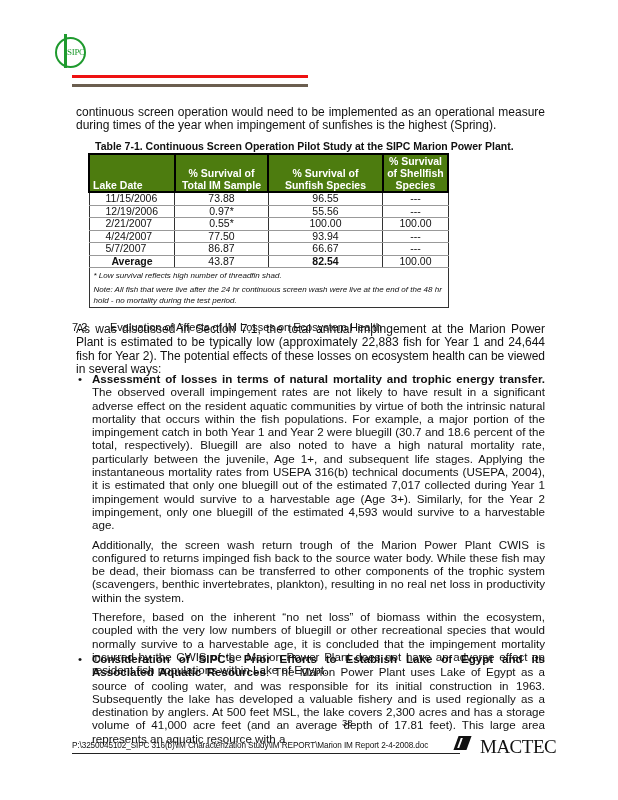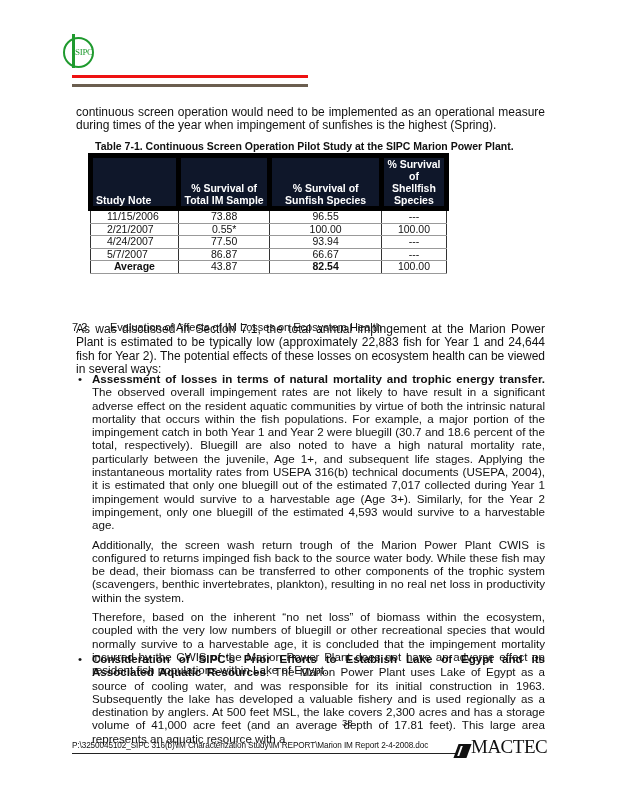--- a/index.html
+++ b/index.html
@@ -1,28 +1,28 @@
 <!DOCTYPE html>
 <html><head>
 <meta charset="utf-8">
 <style>
   html, body { margin: 0; padding: 0; background: #ffffff; }
   body { width: 618px; height: 800px; position: relative; overflow: hidden; font-family: "Liberation Sans", sans-serif; color: #111; }
-  .logo { position: absolute; left: 63px; top: 37px; width: 31px; height: 31px; border: 2px solid #1f9a2e; border-radius: 50%; box-sizing: border-box; }
+  .logo { position: absolute; left: 55px; top: 37px; width: 31px; height: 31px; border: 2px solid #1f9a2e; border-radius: 50%; box-sizing: border-box; }
   .logo-bar { position: absolute; left: 7px; top: -5px; width: 3px; height: 34px; background: #1f9a2e; }
   .logo-text { position: absolute; left: 10px; top: 8px; font-family: "Liberation Serif", serif; font-size: 9px; color: #1f9a2e; letter-spacing: -0.3px; }
   .rule-red { position: absolute; left: 72px; top: 75px; width: 236px; height: 3px; background: #ee1111; }
   .rule-brown { position: absolute; left: 72px; top: 84px; width: 236px; height: 3px; background: #6b5e4f; }
 
   .para { position: absolute; left: 76px; width: 469px; font-size: 12px; line-height: 13.3px; text-align: justify; }
   .intro { top: 106px; }
 
   .tbl-caption { position: absolute; left: 95px; top: 140px; font-size: 10.5px; font-weight: bold; }
   table.t { position: absolute; left: 88px; top: 153px; width: 361px; border-collapse: collapse; font-size: 10.5px; }
-  table.t th { background: #0f172a; color: #fff; font-weight: bold; padding: 0 3px; line-height: 12px; border: 5px solid #000000; vertical-align: bottom; text-align: center; }
+  table.t th { background: #4d7c0f; color: #fff; font-weight: bold; padding: 0 3px; line-height: 12px; border: 2px solid #000000; vertical-align: bottom; text-align: center; }
   table.t th.first { text-align: left; }
   table.t td { border: 1px solid #333; padding: 0 16px; line-height: 11.5px; text-align: center; border-bottom: 1px solid #999; }
   table.t td.date { text-align: left; }
   table.t td.avg { font-weight: bold; text-align: center; border-radius: 6px; }
   table.t td.bold { font-weight: bold; }
   table.t td.notes { text-align: left; font-style: italic; font-size: 8px; line-height: 11px; padding: 2px 4px 1px; border-bottom: 1px solid #333; }
 
   .sec-title { position: absolute; left: 72px; top: 321px; font-size: 11px; font-weight: normal; }
   .sec-num { display: inline-block; width: 38px; }
   .sec-intro { top: 323px; left: 76px; }
@@ -31,52 +31,58 @@
   ul.bul li { position: relative; padding-left: 16px; }
   .bullet { position: absolute; left: 2px; top: 0; font-size: 11.6px; }
   .b1 { top: 372px; }
   .b2 { top: 652px; }
   .sub { font-size: 11.6px; line-height: 13.3px; text-align: justify; margin: 0 0 6px 0; }
   .lead { font-weight: bold; }
 
   .footer-path { position: absolute; left: 72px; top: 741px; font-size: 8.2px; letter-spacing: -0.1px; text-align: center; }
   .footer-rule { position: absolute; left: 72px; top: 753px; width: 388px; height: 1px; background: #222; }
   .page-num { position: absolute; left: 302px; top: 717px; font-size: 9.5px; margin-left: 40px; }
-  .mactec { position: absolute; left: 456px; top: 736px; display: flex; align-items: flex-end; }
+  .mactec { position: absolute; left: 456px; top: 736px; display: flex; align-items: flex-start; gap: 9px; }
   .mactec-mark { width: 13px; height: 14px; background: #111; transform: skewX(-20deg); margin-right: 2px; position: relative; }
   .mactec-mark::after { content: ""; position: absolute; left: 3px; top: 2px; width: 2px; height: 10px; background: #fff; }
   .mactec-text { font-family: "Liberation Serif", serif; font-size: 19px; color: #111; letter-spacing: -0.5px; }
 </style>
 </head>
 <body>
 
 <div class="logo">
   <div class="logo-bar"></div>
   <span class="logo-text">SIPC</span>
 </div>
 <div class="rule-red"></div>
 <div class="rule-brown"></div>
 
 <div class="para intro">continuous screen operation would need to be implemented as an operational measure during times of the year when impingement of sunfishes is the highest (Spring).</div>
 
 <div class="tbl-caption">Table 7-1.  Continuous Screen Operation Pilot Study at the SIPC Marion Power Plant.</div>
 <table class="t">
   <thead>
     <tr>
-      <th class="first" style="width:78px">Study Note</th>
+      <th class="first" style="width:78px">Lake Date</th>
       <th style="width:92px">% Survival of Total IM Sample</th>
       <th style="width:117px">% Survival of Sunfish Species</th>
       <th>% Survival of Shellfish Species</th>
     </tr>
   </thead>
   <tbody>
     <tr>
       <td class="date">11/15/2006</td>
       <td>73.88</td>
       <td>96.55</td>
+      <td>---</td>
+    </tr>
+    <tr>
+      <td class="date">12/19/2006</td>
+      <td>0.97*</td>
+      <td>55.56</td>
       <td>---</td>
     </tr>
     <tr>
       <td class="date">2/21/2007</td>
       <td>0.55*</td>
       <td>100.00</td>
       <td>100.00</td>
     </tr>
     <tr>
       <td class="date">4/24/2007</td>
@@ -88,20 +94,26 @@
       <td class="date">5/7/2007</td>
       <td>86.87</td>
       <td>66.67</td>
       <td>---</td>
     </tr>
     <tr>
       <td class="avg">Average</td>
       <td>43.87</td>
       <td class="bold">82.54</td>
       <td>100.00</td>
+    </tr>
+    <tr>
+      <td class="notes" colspan="4">
+        <div style="margin-bottom:3px">* Low survival reflects high number of threadfin shad.</div>
+        <div>Note: All fish that were live after the 24 hr continuous screen wash were live at the end of the 48 hr hold - no mortality during the test period.</div>
+      </td>
     </tr>
   </tbody>
 </table>
 
 <div class="sec-title">
   <span class="sec-num">7.2</span><span>Evaluation of Affects of IM Losses on Ecosystem Health</span>
 </div>
 <div class="para sec-intro">As was discussed in Section 7.1, the total annual impingement at the Marion Power Plant is estimated to be typically low (approximately 22,883 fish for Year 1 and 24,644 fish for Year 2). The potential effects of these losses on ecosystem health can be viewed in several ways:</div>
 
 <ul class="bul b1">

